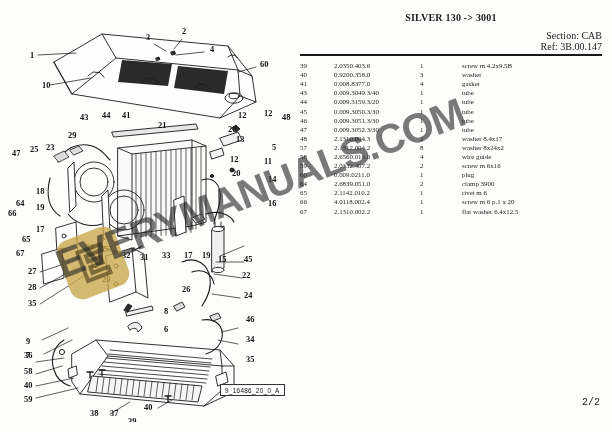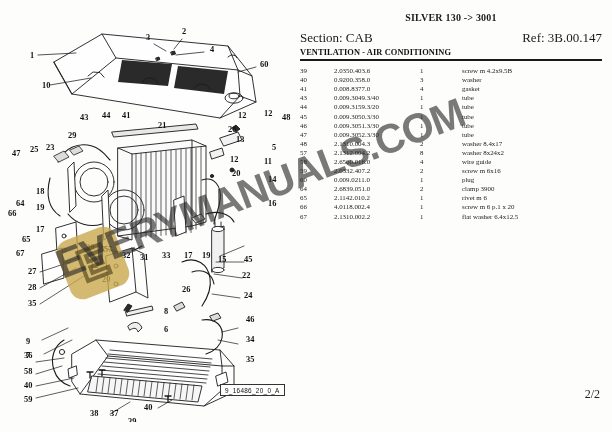--- a/index.html
+++ b/index.html
@@ -22,23 +22,24 @@
   }
   .doc-title{
     text-align:center;
     font-weight:bold;
     font-size:10px;
     letter-spacing:.2px;
     color:#1a1a1a;
     margin:0 0 7px 0;
   }
   .meta-row{
-    display:flex;justify-content:space-between;align-items:center;
-    font-size:13px;color:#1a1a1a;
+    display:flex;justify-content:space-between;align-items:flex-end;
+    font-size:10px;color:#1a1a1a;
     margin-bottom:2px;
+    flex-direction:column;
   }
   .section-title{
     font-weight:bold;font-size:8.4px;color:#111;
     letter-spacing:.1px;
     margin:1px 0 2px 0;
   }
   .rule-thick{border-top:1.6px solid #1a1a1a;margin:0;}
   .rule-thin{border-top:.8px solid #1a1a1a;margin:0;}
 
   table.parts{
@@ -55,22 +56,22 @@
     vertical-align:top;
     white-space:nowrap;
   }
   .c-fig{width:34px;}
   .c-pn{width:86px;}
   .c-qty{width:42px;}
   .c-name{width:auto;}
   .head-spacer{height:5px;}
 
   .page-num{
-    position:absolute;right:2px;bottom:18px;
-    font-size:12px;color:#222;
+    position:absolute;right:2px;bottom:12px;
+    font-size:10px;color:#222;font-family:Liberation Mono, monospace;
   }
 
   
   .diagram{
     position:absolute;left:6px;top:10px;width:292px;height:412px;
   }
   .diagram svg{display:block;width:100%;height:100%;}
 
   .ref-box{
     position:absolute;
@@ -399,21 +400,20 @@
 
   <div class="right-col">
 
     <div class="doc-title">SILVER 130 -&gt; 3001</div>
 
     <div class="meta-row">
       <span>Section: CAB</span>
       <span>Ref: 3B.00.147</span>
     </div>
 
-    <div class="section-title">VENTILATION - AIR CONDITIONING</div>
 
     <div class="rule-thick"></div>
 
 
     <div class="rule-thin"></div>
 
     <table class="parts">
       <tbody id="rows-body">
         <tr class="head-spacer">
             <td colspan="4"></td>

